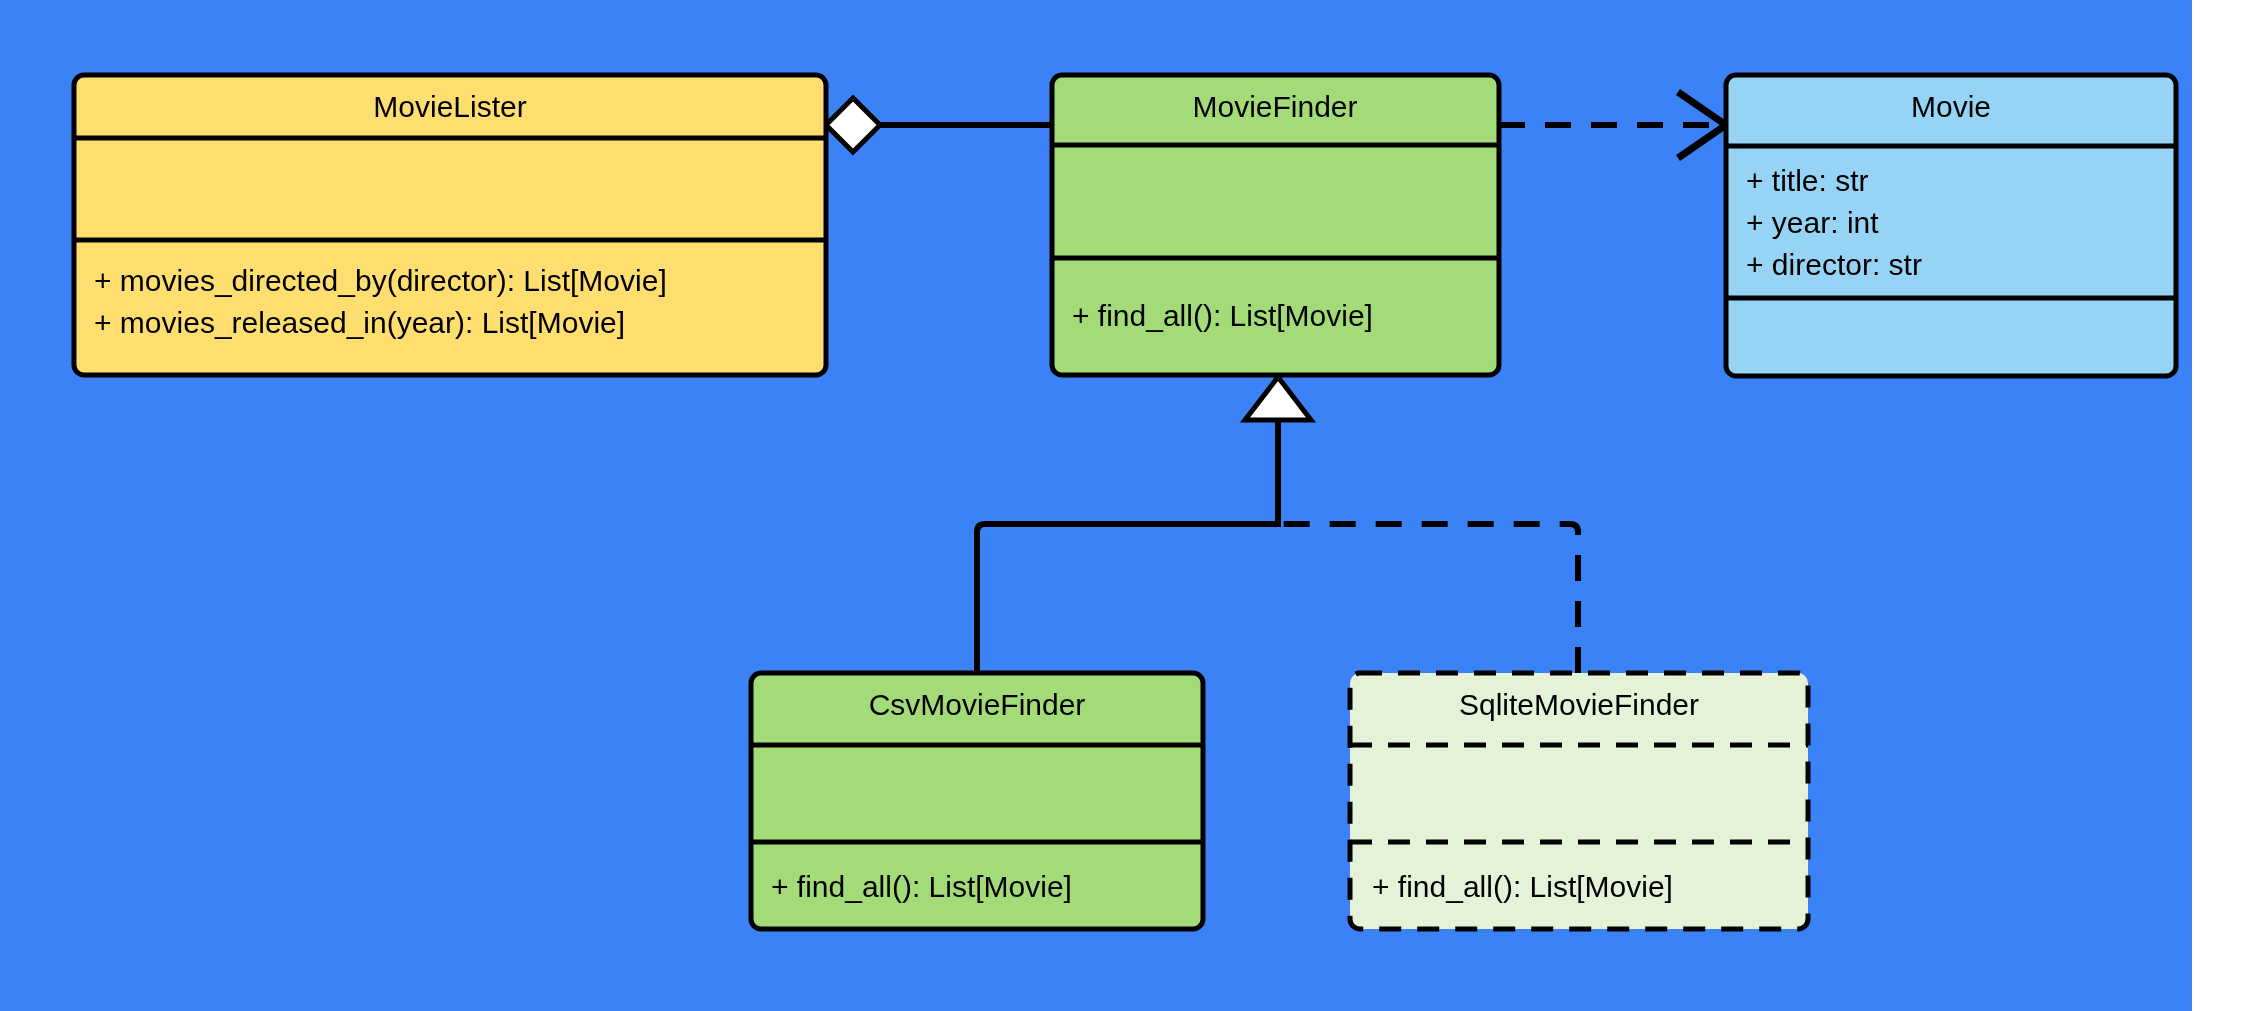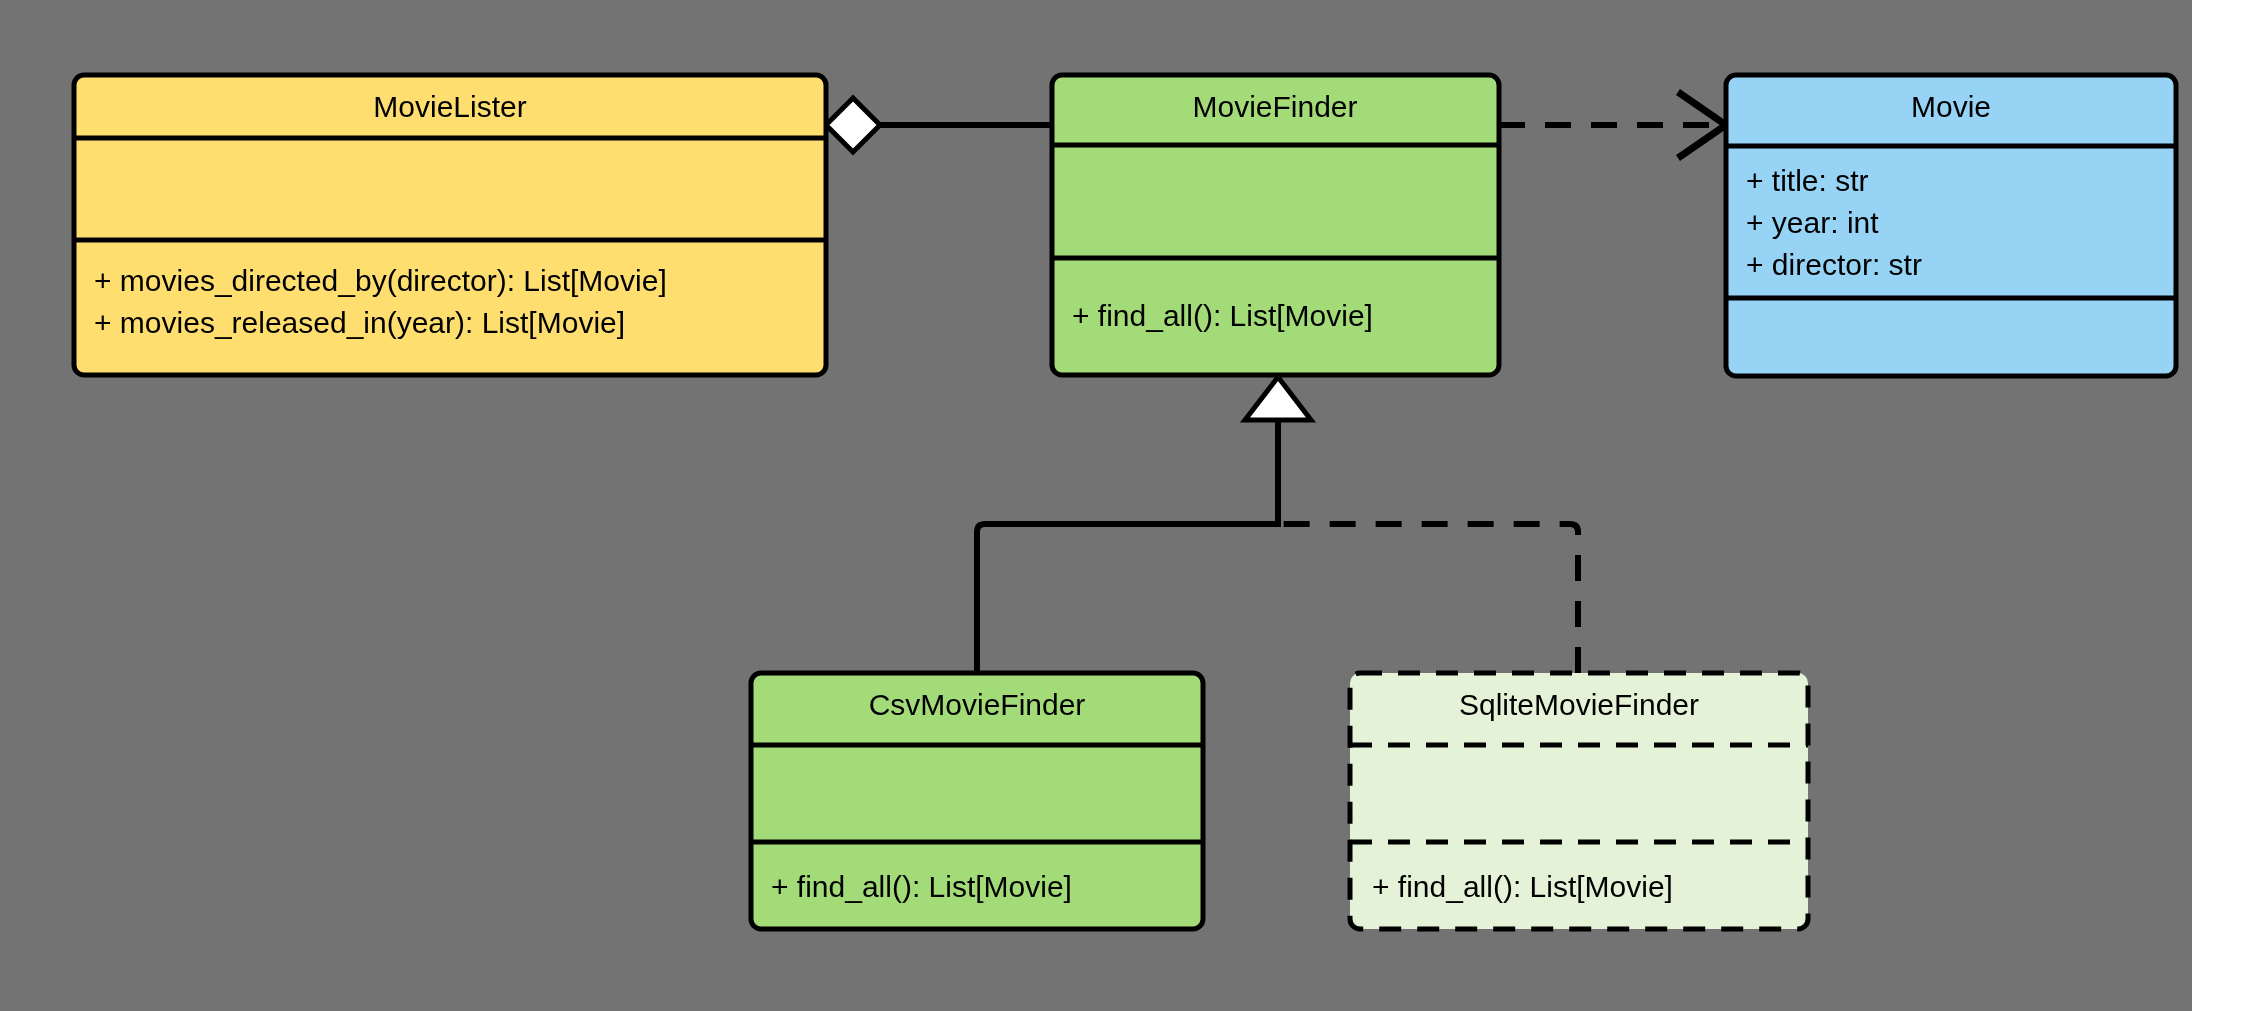--- a/index.html
+++ b/index.html
@@ -11,21 +11,21 @@
   body {
     width: 2250px;
     height: 1011px;
     font-family: "Liberation Sans", sans-serif;
     overflow: hidden;
   }
   #diagram-root {
     position: relative;
     width: 2192px;
     height: 1011px;
-    background: #737373;
+    background: #3b82f6;
   }
   svg#uml-canvas {
     position: absolute;
     top: 0;
     left: 0;
     width: 2250px;
     height: 1011px;
     display: block;
   }
   .cls-box {

